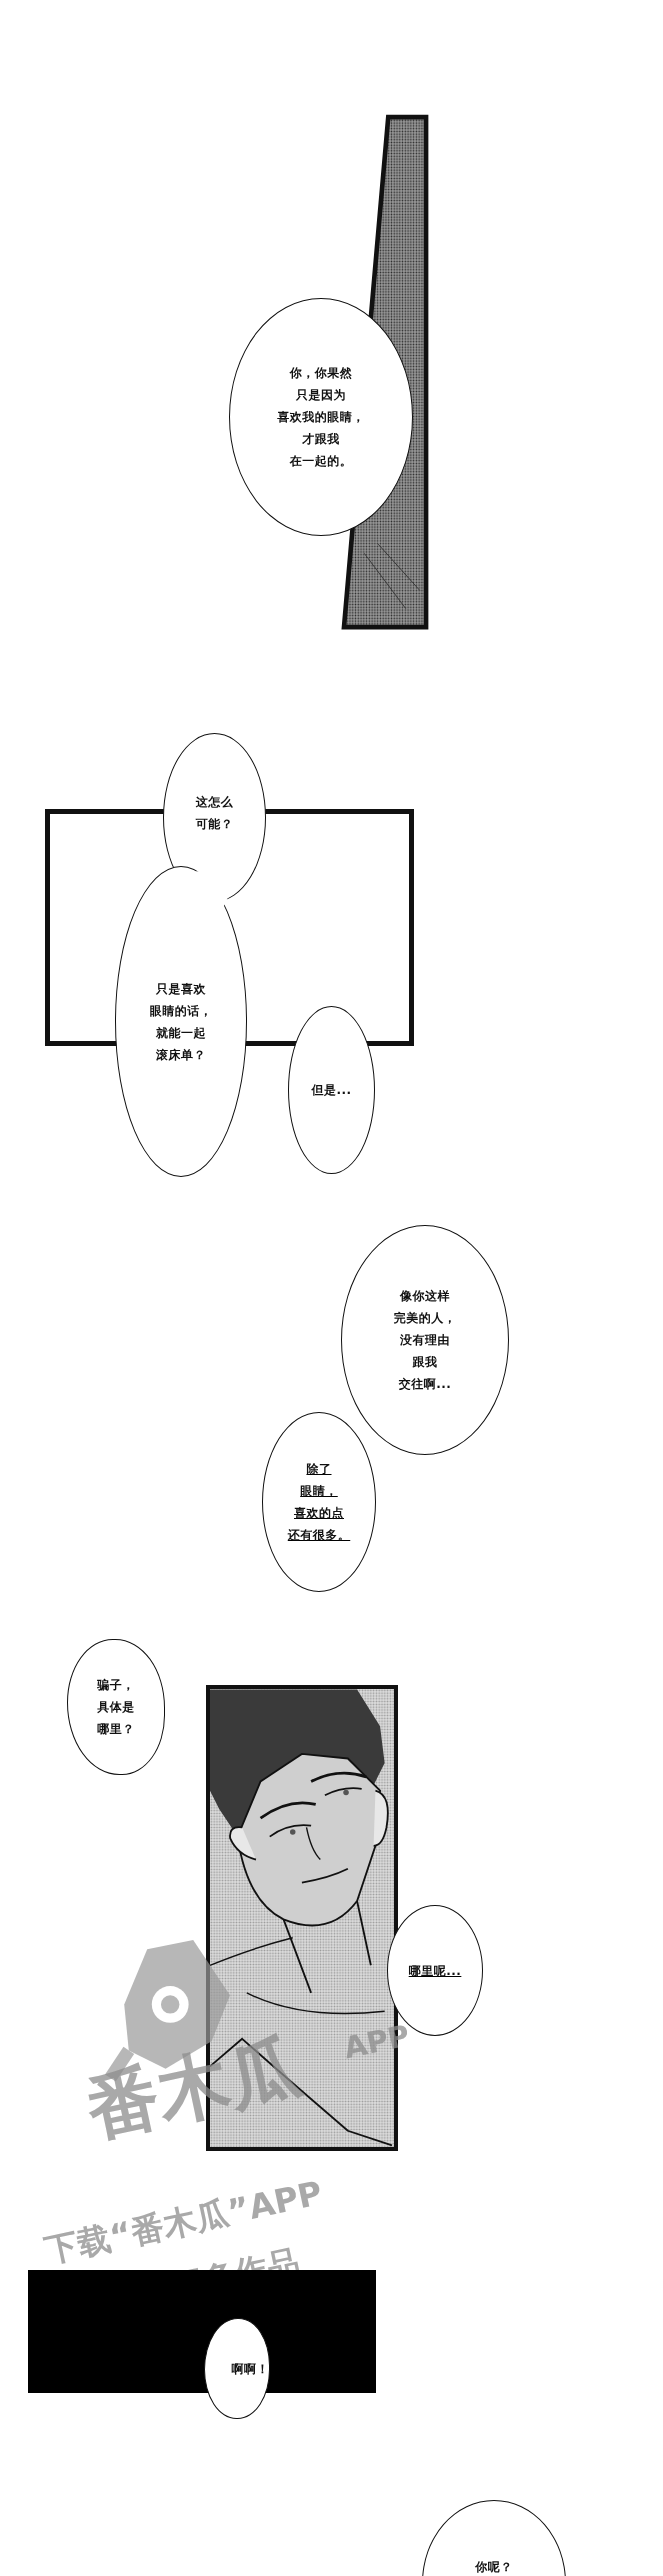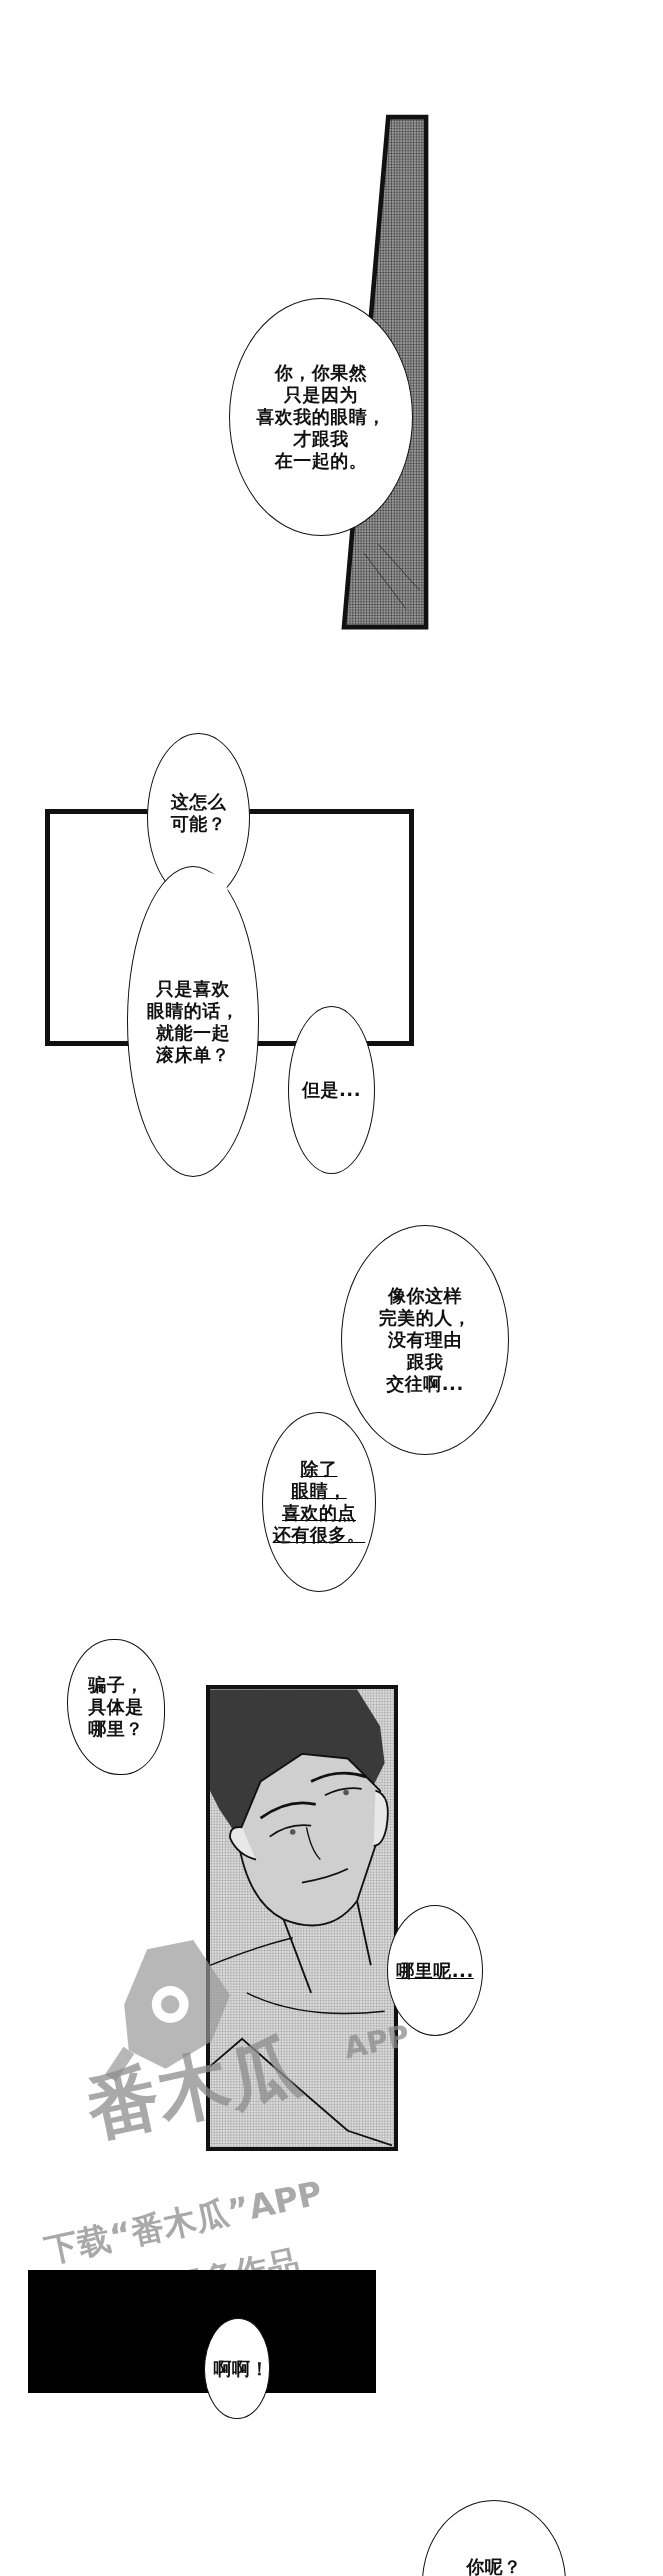--- a/index.html
+++ b/index.html
@@ -2,21 +2,21 @@
 <html style="font-size:14.7px"><head>
 <meta charset="utf-8">
 <style>
   html, body { margin: 0; padding: 0; background: #ffffff; }
   body { width: 664px; height: 2576px; position: relative; overflow: hidden;
          font-family: "DejaVu Sans", "Liberation Sans", sans-serif; }
   .abs { position: absolute; }
   .bubble { position: absolute; background: #fff; border: 1.8px solid #111;
             border-radius: 50%; display: flex; align-items: center; justify-content: center;
             box-sizing: border-box; }
-  .bubble-text { font-weight: bold; font-size: 18px; line-height: 22px; color: #111;
+  .bubble-text { font-weight: bold; font-size: 12px; line-height: 22px; color: #111;
                  text-align: center; white-space: pre-line; letter-spacing: 0.5px; }
   .panel { position: absolute; box-sizing: border-box; border: 5.5px solid #111; background: #fff; }
   .light-tone {
     background-color: #d9d9d9;
     background-image: radial-gradient(#9a9a9a 0.8px, transparent 1px);
     background-size: 2.8px 2.8px;
   }
   .watermark { position: absolute; color: rgba(140,140,140,0.75); font-weight: bold;
                transform: rotate(-12deg); transform-origin: left top; white-space: nowrap; }
   svg { position: absolute; overflow: visible; }
@@ -41,25 +41,25 @@
 <div class="bubble" style="left:229px;top:298px;width:184px;height:238px;">
   <span class="bubble-text">你，你果然
 只是因为
 喜欢我的眼睛，
 才跟我
 在一起的。</span>
 </div>
 
 <div class="panel" style="left:45px;top:809px;width:369px;height:237px;"></div>
 
-<div class="bubble" style="left:147px;top:733px;width:103px;height:169px;">
+<div class="bubble" style="left:163px;top:733px;width:103px;height:169px;">
   <span class="bubble-text" style="margin-top:-9.2px;">这怎么
 可能？</span>
 </div>
-<div class="bubble" style="left:127px;top:866px;width:132px;height:311px;">
+<div class="bubble" style="left:115px;top:866px;width:132px;height:311px;">
   <span class="bubble-text">只是喜欢
 眼睛的话，
 就能一起
 滚床单？</span>
 </div>
 <div class="abs" style="left:173px;top:871px;width:55px;height:46px;background:#fff;border-radius:50%;"></div>
 
 <div class="bubble" style="left:288px;top:1006px;width:87px;height:168px;">
   <span class="bubble-text">但是...</span>
 </div>

